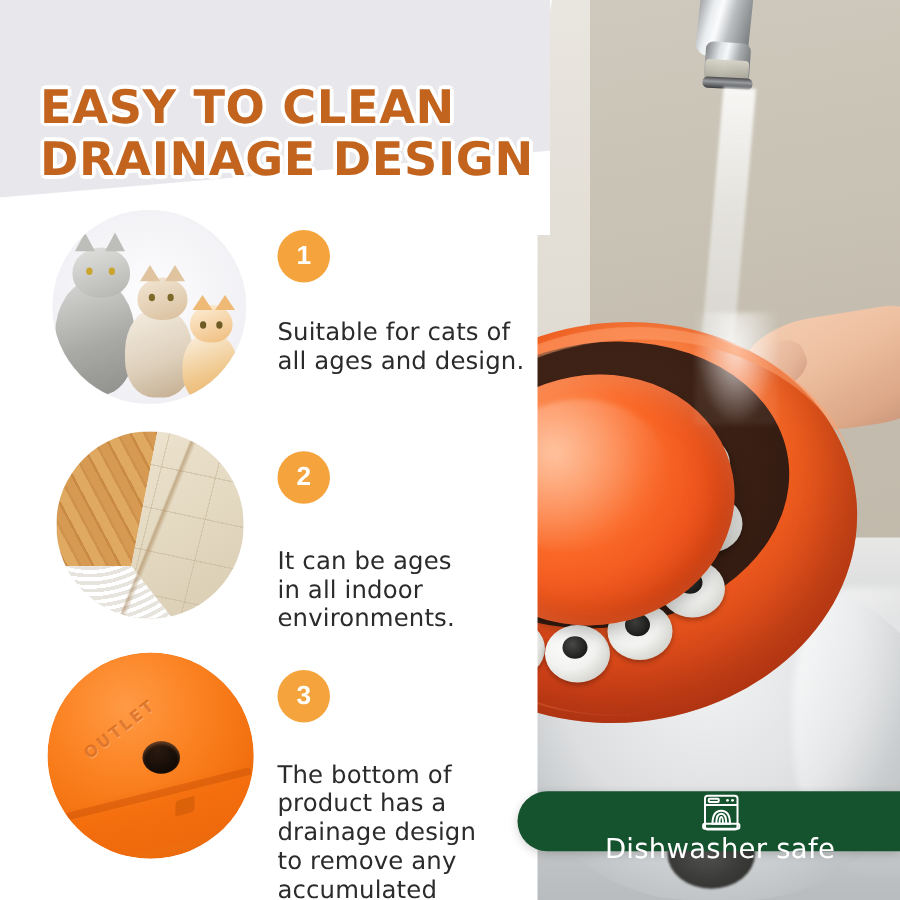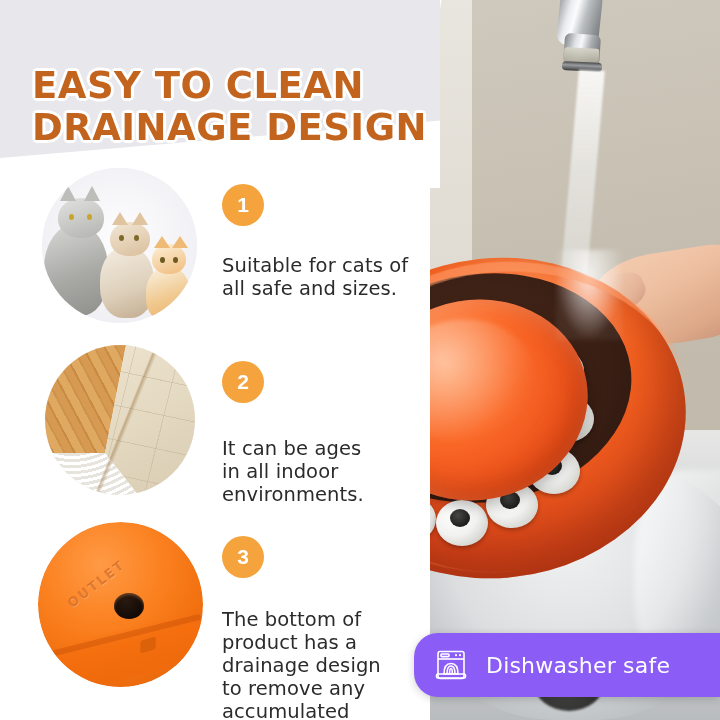--- a/index.html
+++ b/index.html
@@ -433,26 +433,27 @@
   }
   .f2 .feat-text { top: 72px; }
   .f3 .feat-text { top: 70px; }
 
   
   .badge {
     position: absolute;
     left: 414px;
     top: 633px;
     width: 306px;
-    height: 64px;
-    background: #8b5cf6;
+    height: 48px;
+    background: #14532d;
     border-radius: 24px 0 0 24px;
     display: flex;
     align-items: center;
     box-shadow: 0 2px 8px rgba(0,0,0,0.18);
+    flex-direction: column;
   }
   .badge-icon {
     margin-left: 20px;
     width: 34px;
     height: 34px;
     flex: 0 0 auto;
   }
   .badge-label {
     margin-left: 18px;
     color: #ffffff;
@@ -537,21 +538,21 @@
           <div class="cat-head" style="left:6px; top:6px; width:34px; height:30px; background:linear-gradient(160deg,#fdf0da,#f0bc7c);"></div>
           <div class="cat-ear" style="left:8px; top:-2px; border-bottom:12px solid #eeba76;"></div>
           <div class="cat-ear" style="left:26px; top:-2px; border-bottom:12px solid #eeba76;"></div>
           <div class="cat-eye" style="left:14px; top:19px; background:#6d5a24;"></div>
           <div class="cat-eye" style="left:27px; top:19px; background:#6d5a24;"></div>
         </div>
       </div>
 
       <div class="num-circle">1</div>
       <p class="feat-text">Suitable for cats of
-all safe and sizes.</p>
+all ages and design.</p>
     </div>
 
     <div class="feature f2">
       <div class="thumb-circle">
         <div class="floor-base"></div>
         <div class="floor-wood"></div>
         <div class="floor-tile"></div>
         <div class="floor-carpet"></div>
         <div class="floor-edge"></div>
       </div>

